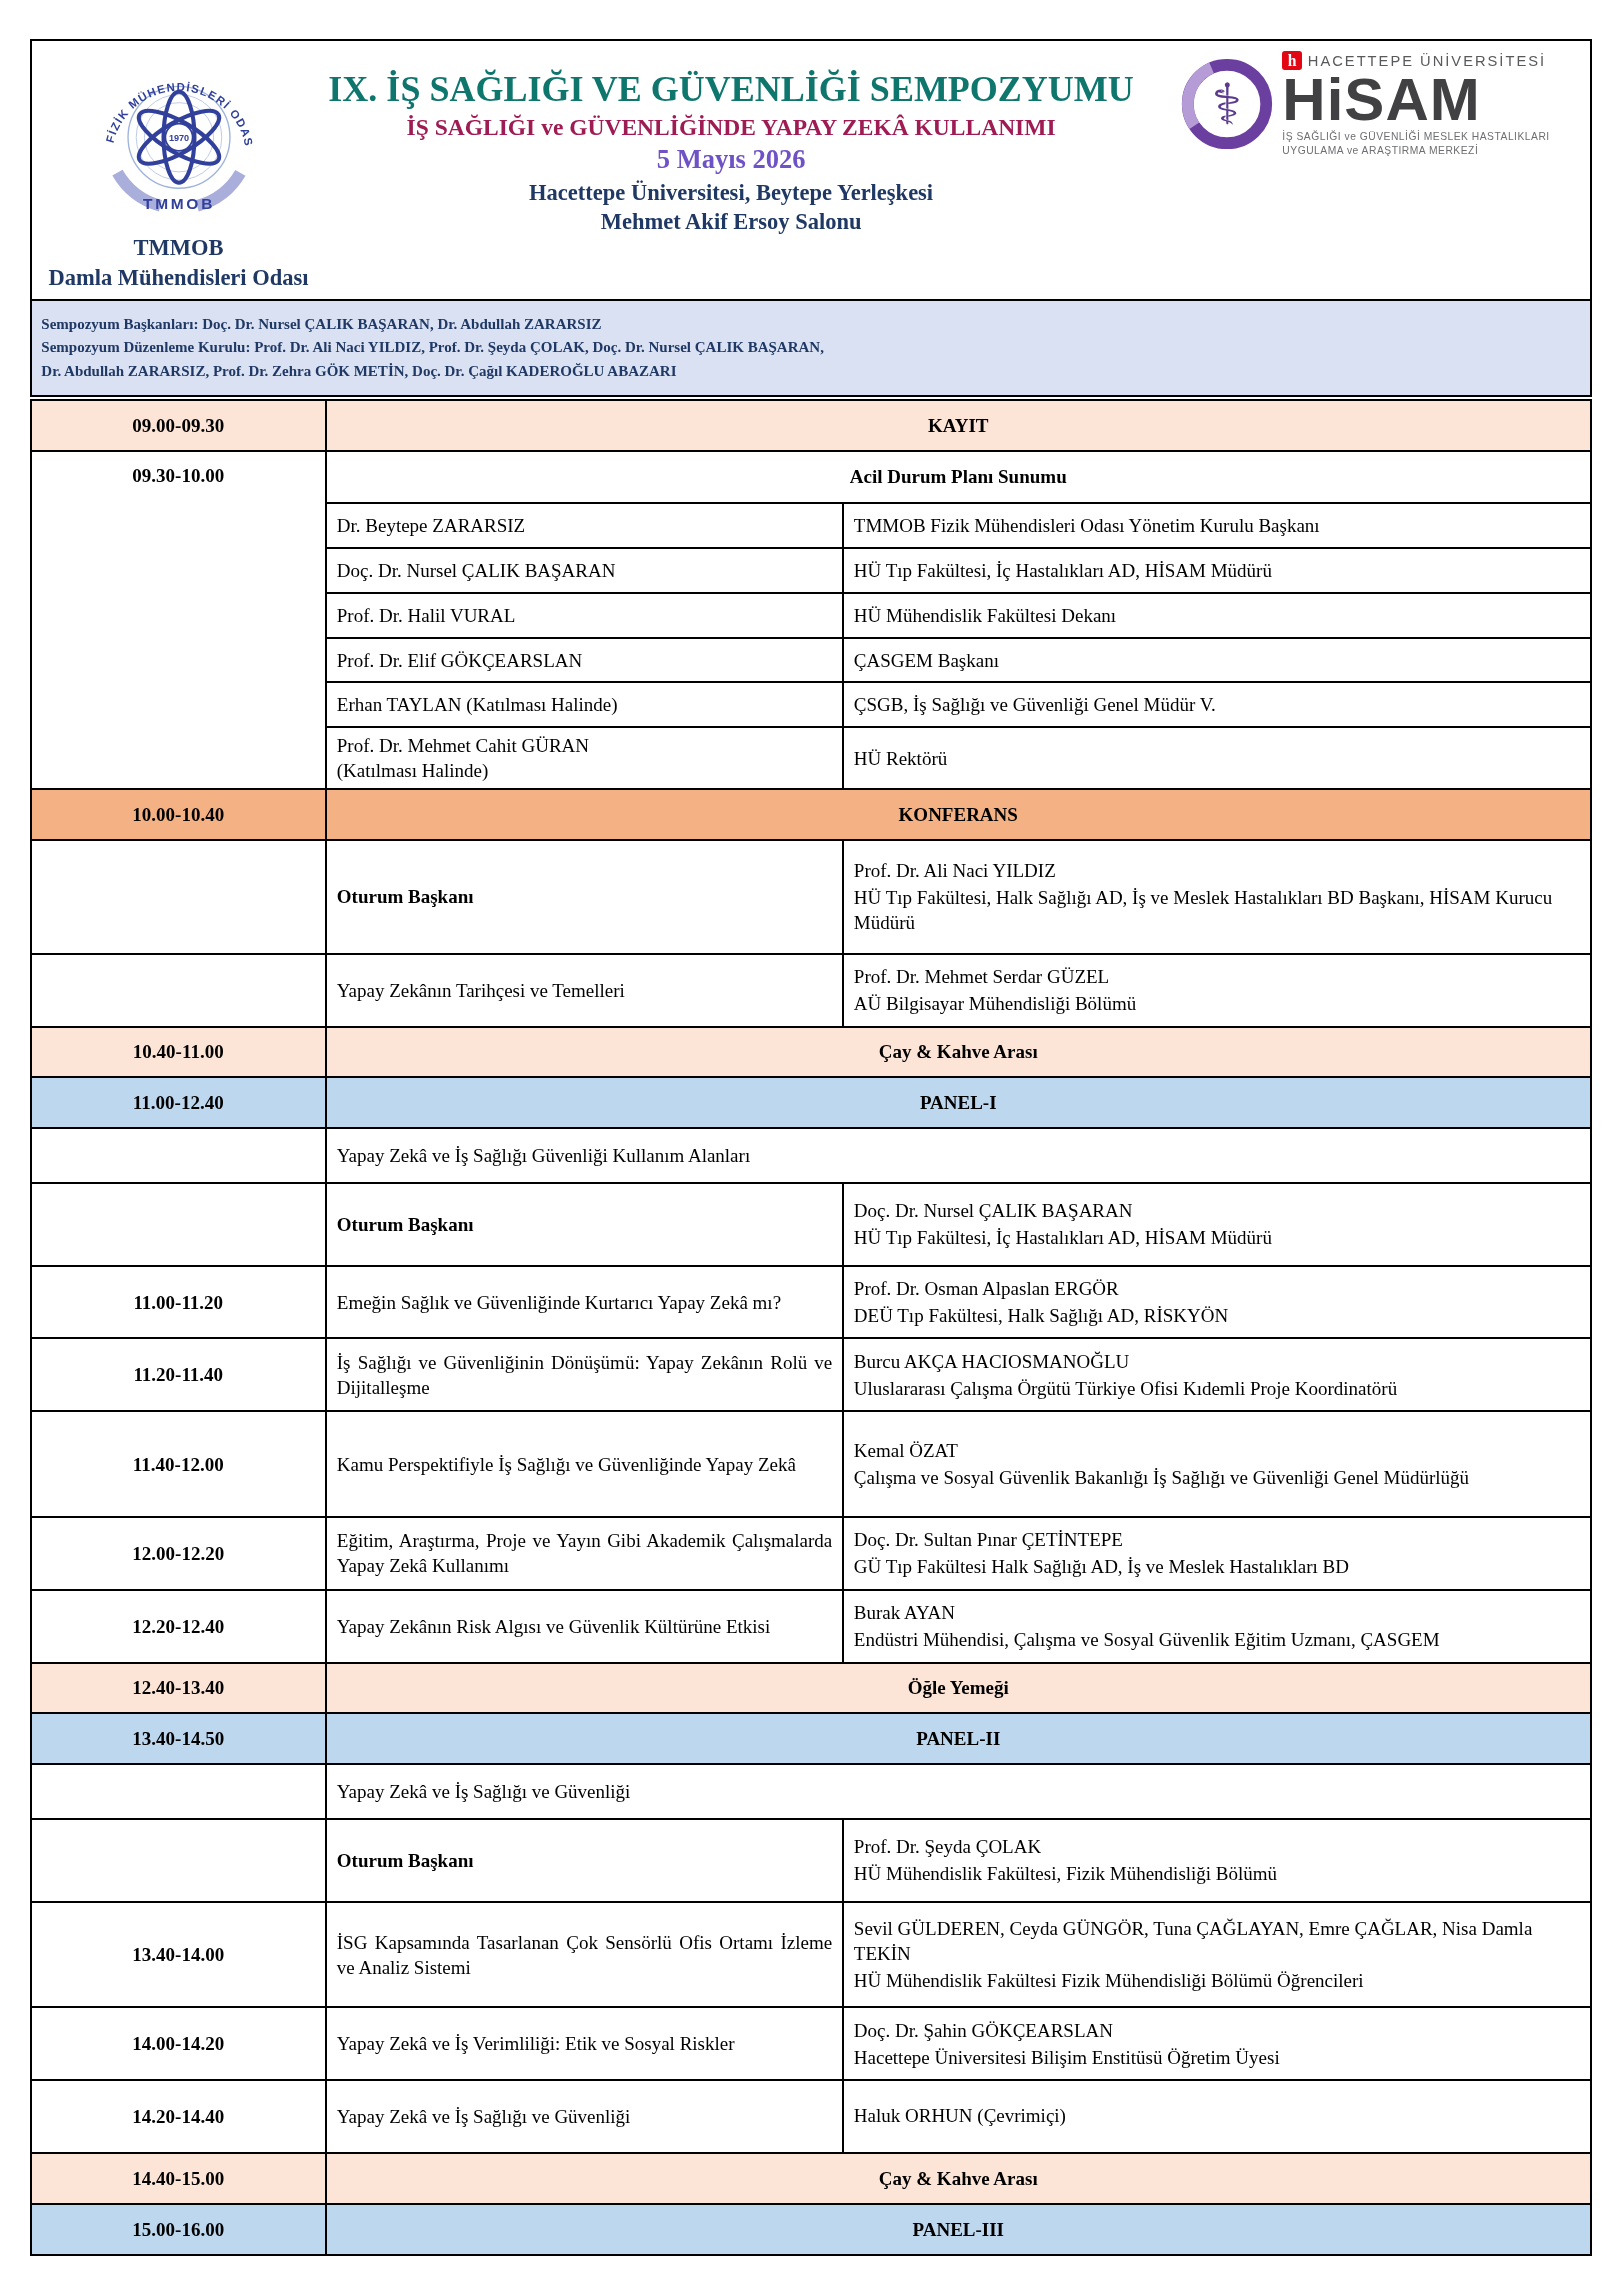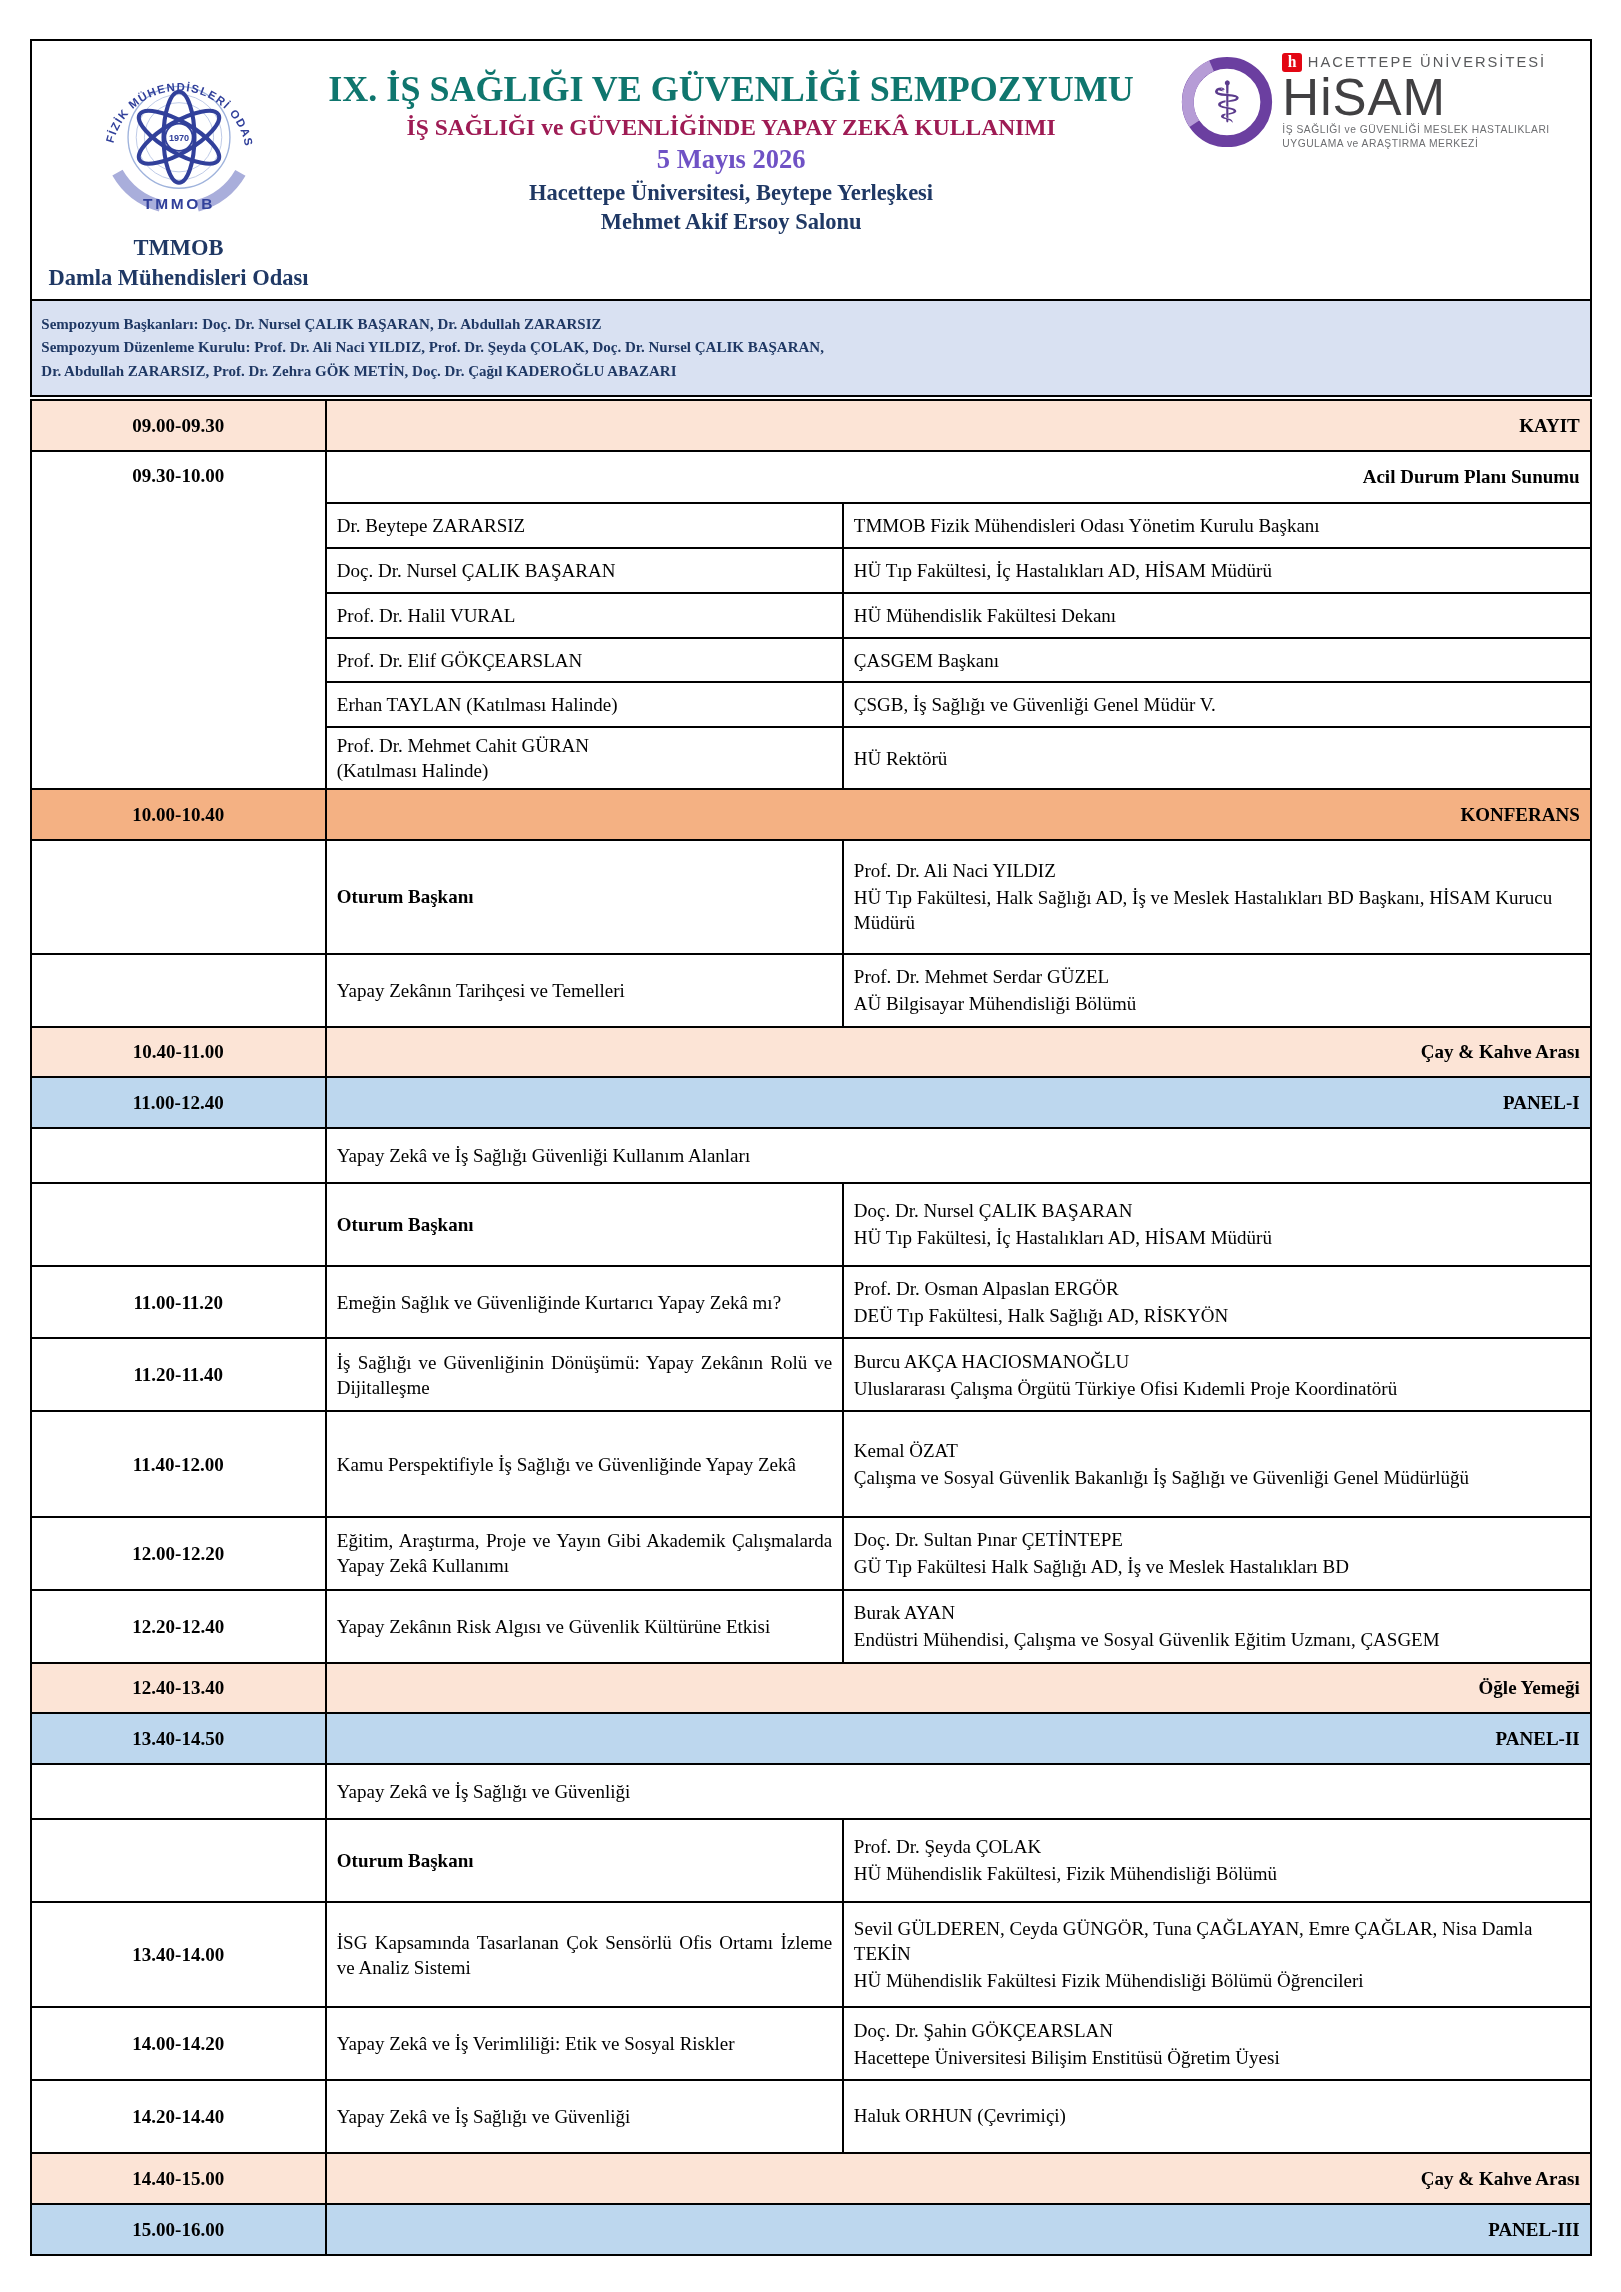--- a/index.html
+++ b/index.html
@@ -15,33 +15,33 @@
   .t-sub{color:#9E1B54;font-weight:bold;font-size:23.5px;line-height:1.3;}
   .t-date{color:#6F52C5;font-weight:bold;font-size:26.5px;line-height:1.35;}
   .t-venue{color:#1F3864;font-weight:bold;font-size:22.5px;line-height:1.3;}
   .hdr-right{width:441px;display:flex;flex-direction:column;align-items:center;padding:9.8px 5.9px 3.9px 5.9px;}
   .hisam-logo{display:flex;align-items:center;gap:3.9px;}
   .hisam-col{display:flex;flex-direction:column;font-family:"Liberation Sans","DejaVu Sans",sans-serif;}
   .hisam-row1{display:flex;align-items:center;gap:5.9px;}
   .h-square{width:19.6px;height:19.6px;background:#E30613;color:#fff;font-family:"Liberation Serif",serif;
             font-weight:bold;font-size:15.7px;display:flex;align-items:center;justify-content:center;border-radius:2.9px;}
   .hisam-small{color:#58595B;font-size:14.7px;letter-spacing:2px;font-weight:500;}
-  .hisam-big{color:#414042;font-weight:normal;font-size:51px;line-height:1.0;letter-spacing:1px;}
+  .hisam-big{color:#414042;font-weight:bold;font-size:60px;line-height:1.0;letter-spacing:1px;}
   .hisam-tiny{color:#6D6E71;font-size:10.3px;letter-spacing:0.5px;line-height:1.35;}
   .hdr-right-text{color:#1F3864;font-weight:bold;text-align:center;font-size:20.6px;line-height:1.35;margin-top:9.8px;}
 
   
   .org-box{border:2px solid #000;border-top:none;background:#D9E1F2;color:#1F3864;font-weight:bold;
            font-size:15px;line-height:1.55;padding:11.8px 9.8px;}
 
   
   table.sched{border-collapse:collapse;width:100%;border:2.9px solid #000;margin-top:2px;}
   table.sched td{border:2px solid #000;padding:4.9px 9.8px;vertical-align:middle;font-size:19px;line-height:1.32;}
   td.time{font-weight:bold;white-space:nowrap;text-align:center;}
-  td.banner-title{text-align:right;font-weight:bold;margin-top:39px;}
+  td.banner-title{text-align:center;font-weight:bold;margin-top:39px;}
   tr.peach td{background:#FCE4D6;}
   tr.orange td{background:#F4B183;}
   tr.blue td{background:#BDD7EE;}
   tr.sect td{border-top:2.9px solid #000;border-bottom:2.9px solid #000;height:39px;}
   td.subtitle{text-align:left;font-weight:normal;height:43px;}
   td.role{font-weight:bold;}
   td.topic{text-align:justify;}
   .sp-name{margin-bottom:2px;}
   tr.chair td{height:71px;}
   tr.chair3 td{height:102px;}

